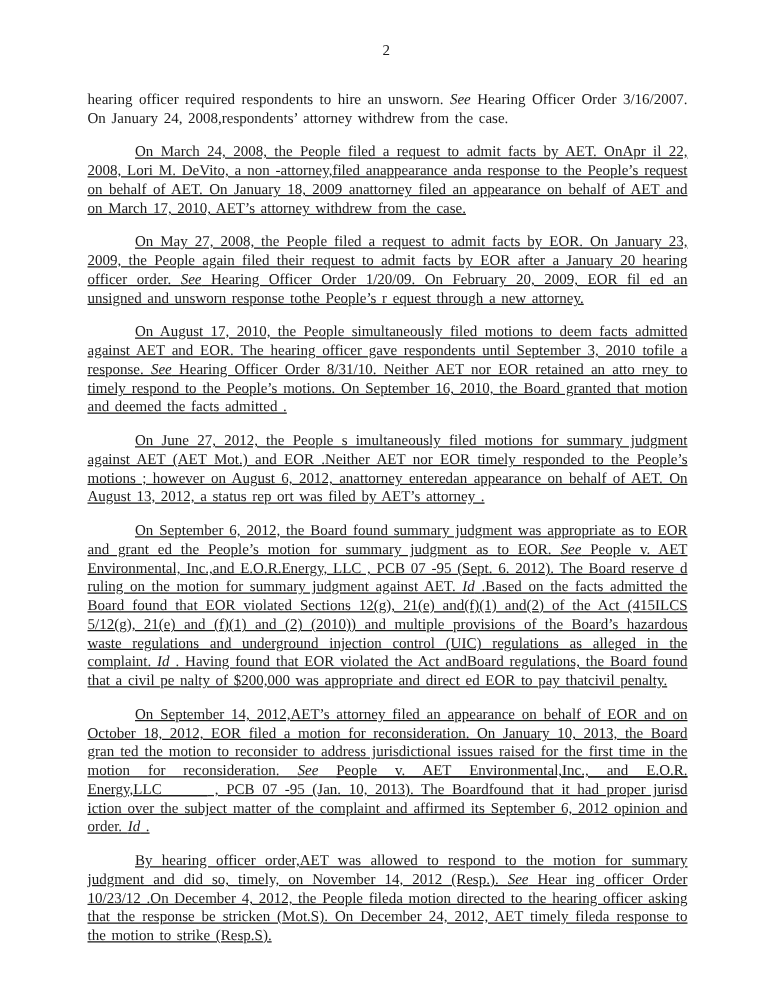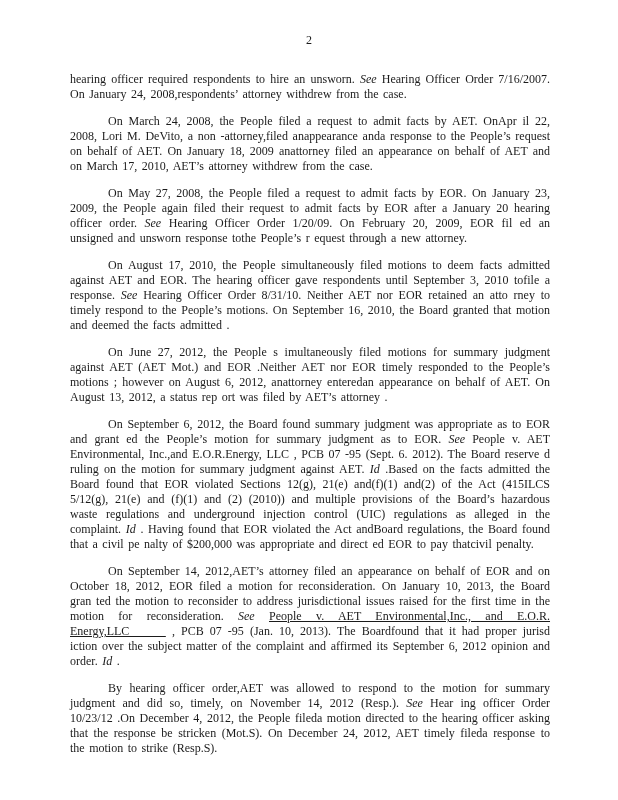--- a/index.html
+++ b/index.html
@@ -22,31 +22,31 @@
   .body {
     margin: 24px 68px 0 70px;
   }
   .para {
     margin: 0 0 12px 0;
     font-size: 12px;
     line-height: 15px;
     text-align: justify;
     word-spacing: 1.5px;
   }
-  .para.indent { text-indent: 38px; }
+  .para.indent { text-indent: 38px; text-decoration: underline; }
   .i { font-style: italic; }
   .u { text-decoration: underline; }
 </style>
 </head>
 <body>
 
 <div class="page">
   <div class="pagenum">2</div>
   <div class="body">
-      <p class="para"><span class="">hearing officer required respondents to hire an unsworn. </span><span class="i">See</span><span class=""> Hearing Officer Order 7/16/2007. On January 24, 2008,respondents’ attorney withdrew from the case.</span></p>
+      <p class="para"><span class="">hearing officer required respondents to hire an unsworn. </span><span class="i">See</span><span class=""> Hearing Officer Order 3/16/2007. On January 24, 2008,respondents’ attorney withdrew from the case.</span></p>
       <p class="para indent"><span class="">On March 24, 2008, the People filed a request to admit facts by AET. OnApr il 22, 2008, Lori M. DeVito, a non -attorney,filed anappearance anda response to the People’s request on behalf of AET. On January 18, 2009 anattorney filed an appearance on behalf of AET and on March 17, 2010, AET’s attorney withdrew from the case.</span></p>
       <p class="para indent"><span class="">On May 27, 2008, the People filed a request to admit facts by EOR. On January 23, 2009, the People again filed their request to admit facts by EOR after a January 20 hearing officer order. </span><span class="i">See</span><span class=""> Hearing Officer Order 1/20/09. On February 20, 2009, EOR fil ed an unsigned and unsworn response tothe People’s r equest through a new attorney.</span></p>
       <p class="para indent"><span class="">On August 17, 2010, the People simultaneously filed motions to deem facts admitted against AET and EOR. The hearing officer gave respondents until September 3, 2010 tofile a response. </span><span class="i">See</span><span class=""> Hearing Officer Order 8/31/10. Neither AET nor EOR retained an atto rney to timely respond to the People’s motions. On September 16, 2010, the Board granted that motion and deemed the facts admitted .</span></p>
       <p class="para indent"><span class="">On June 27, 2012, the People s imultaneously filed motions for summary judgment against AET (AET Mot.) and EOR .Neither AET nor EOR timely responded to the People’s motions ; however on August 6, 2012, anattorney enteredan appearance on behalf of AET. On August 13, 2012, a status rep ort was filed by AET’s attorney .</span></p>
       <p class="para indent"><span class="">On September 6, 2012, the Board found summary judgment was appropriate as to EOR and grant ed the People’s motion for summary judgment as to EOR. </span><span class="i">See</span><span class=""> People v. AET Environmental, Inc.,and E.O.R.Energy, LLC , PCB 07 -95 (Sept. 6. 2012). The Board reserve d ruling on the motion for summary judgment against AET. </span><span class="i">Id</span><span class=""> .Based on the facts admitted the Board found that EOR violated Sections 12(g), 21(e) and(f)(1) and(2) of the Act (415ILCS 5/12(g), 21(e) and (f)(1) and (2) (2010)) and multiple provisions of the Board’s hazardous waste regulations and underground injection control (UIC) regulations as alleged in the complaint. </span><span class="i">Id</span><span class=""> . Having found that EOR violated the Act andBoard regulations, the Board found that a civil pe nalty of $200,000 was appropriate and direct ed EOR to pay thatcivil penalty.</span></p>
       <p class="para indent"><span class="">On September 14, 2012,AET’s attorney filed an appearance on behalf of EOR and on October 18, 2012, EOR filed a motion for reconsideration. On January 10, 2013, the Board gran ted the motion to reconsider to address jurisdictional issues raised for the first time in the motion for reconsideration. </span><span class="i">See</span><span class=""> </span><span class="u">People v. AET Environmental,Inc., and E.O.R. Energy,LLC&nbsp;&nbsp;&nbsp;&nbsp;&nbsp;&nbsp;</span><span class=""> , PCB 07 -95 (Jan. 10, 2013). The Boardfound that it had proper jurisd iction over the subject matter of the complaint and affirmed its September 6, 2012 opinion and order. </span><span class="i">Id</span><span class=""> .</span></p>
       <p class="para indent"><span class="">By hearing officer order,AET was allowed to respond to the motion for summary judgment and did so, timely, on November 14, 2012 (Resp.). </span><span class="i">See</span><span class=""> Hear ing officer Order 10/23/12 .On December 4, 2012, the People fileda motion directed to the hearing officer asking that the response be stricken (Mot.S). On December 24, 2012, AET timely fileda response to the motion to strike (Resp.S).</span></p>
     </div>
 </div>
 

